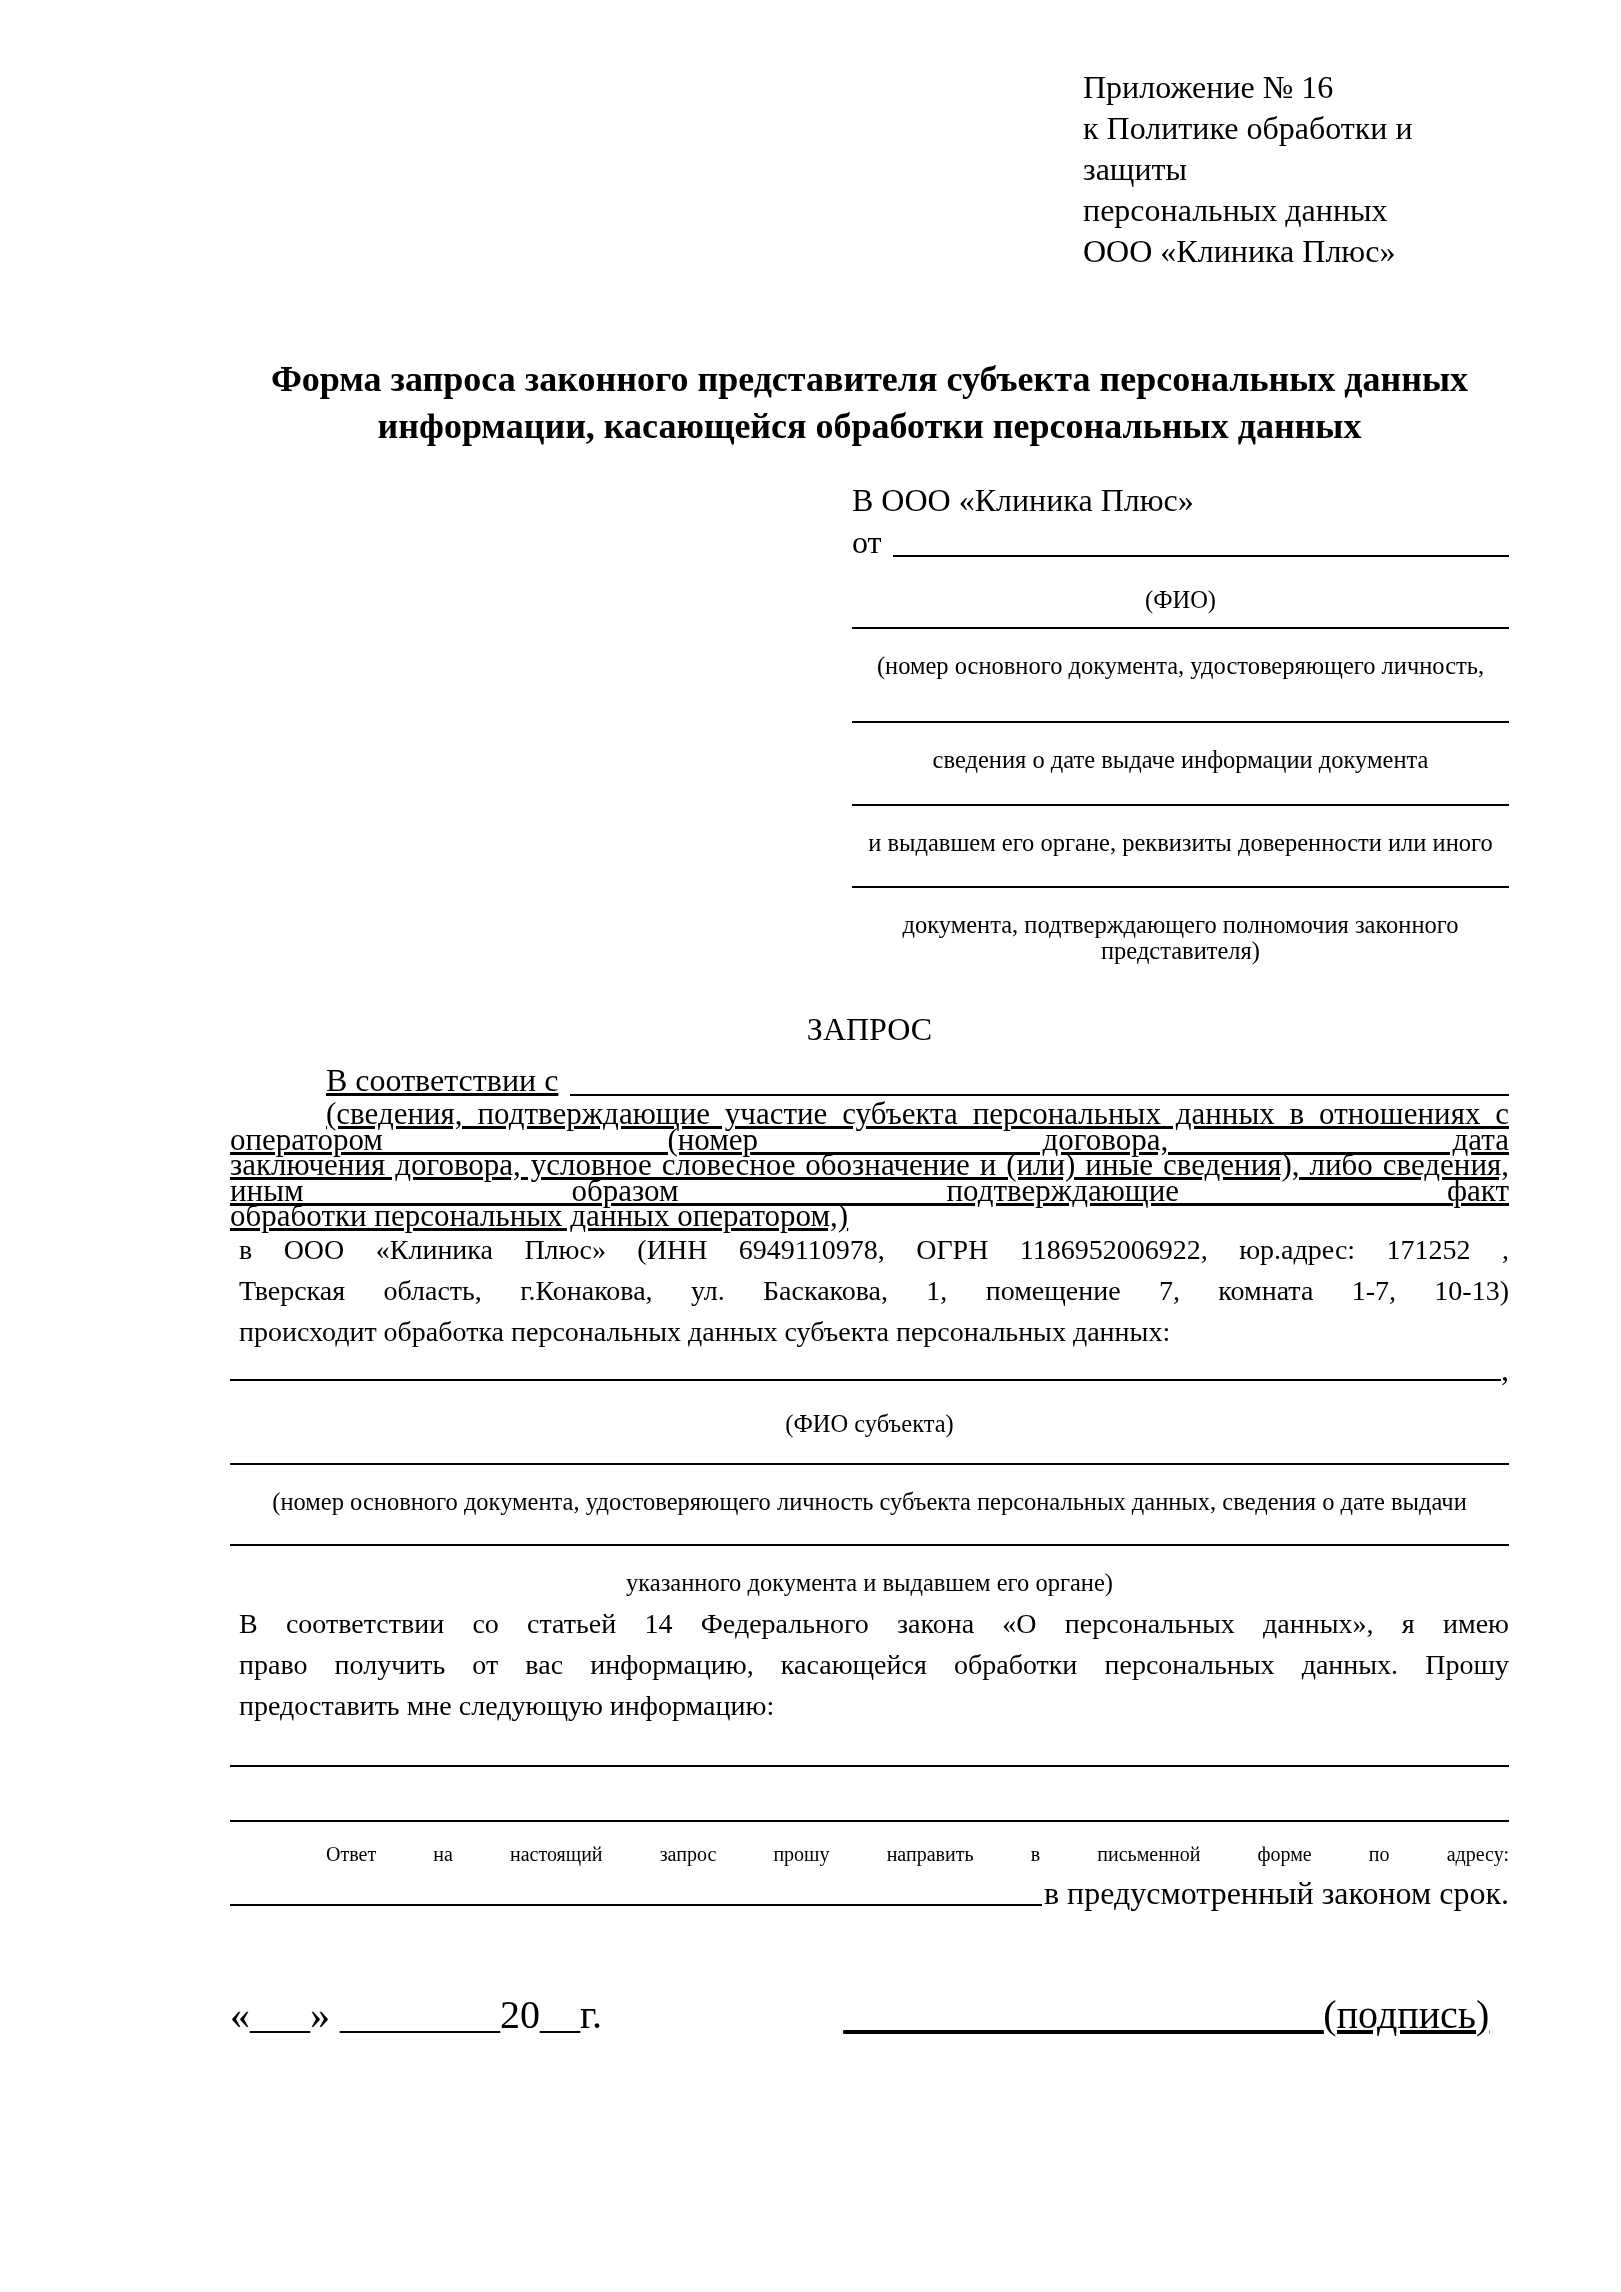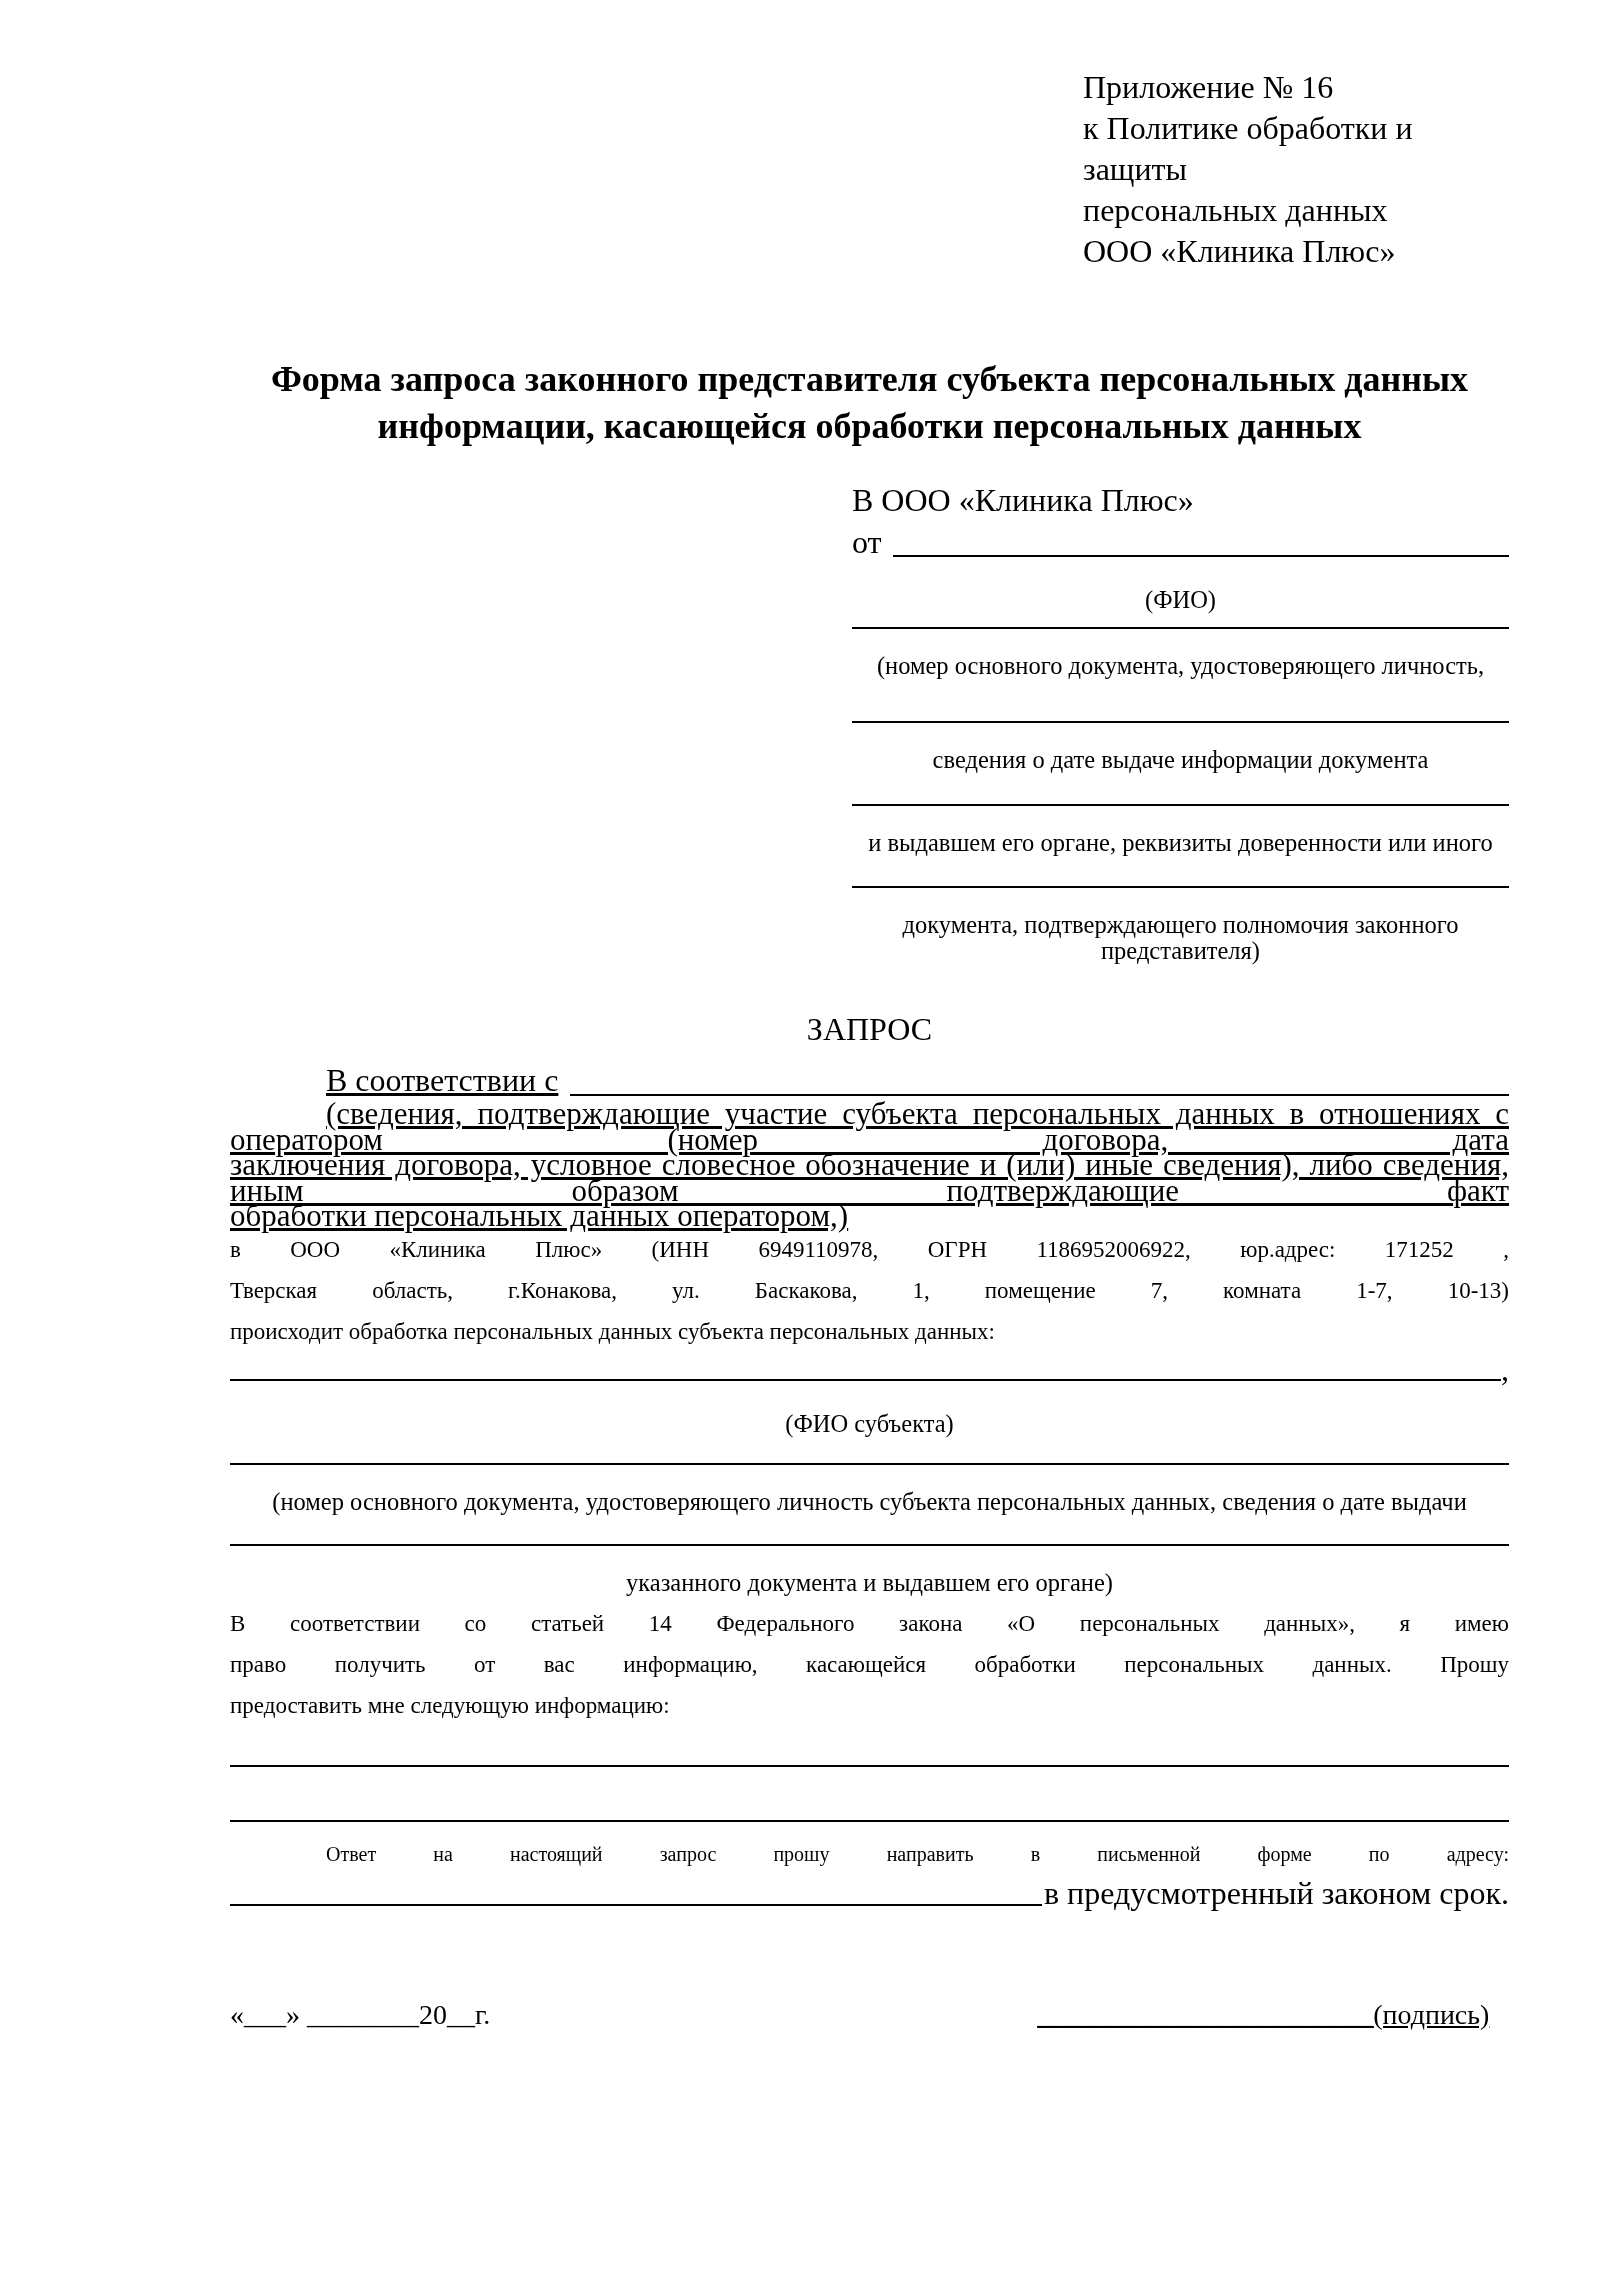--- a/index.html
+++ b/index.html
@@ -50,21 +50,21 @@
   .accordance-row {
     display: flex; align-items: flex-end;
     padding-left: 96px;
     margin-top: 11.8px;
     font-size: 32px; line-height: 41px; text-decoration: underline;
   }
   .fine-line { font-size: 31px; line-height: 25.5px; text-align: justify; text-align-last: justify; text-decoration: underline; }
   .fine-line.first { text-indent: 96px; }
   .fine-line.last { text-align-last: left; }
 
-  .para-line { font-size: 23px; line-height: 41px; text-align: justify; text-align-last: justify; }
+  .para-line { font-size: 28px; line-height: 41px; text-align: justify; text-align-last: justify; margin-left: 9px; }
   .para-line.last { text-align-last: left; }
 
   .comma-row { display: flex; align-items: flex-end; font-size: 32px; line-height: 35px; }
   .subject-rule-1 { margin-top: 25.5px; }
   .subject-rule-2 { margin-top: 29px; }
   .law-para { margin-top: 5.9px; }
 
   .blank-rule-1 { margin-top: 39px; }
   .blank-rule-2 { margin-top: 53px; }
 
@@ -76,21 +76,21 @@
   }
   .answer-second { display: flex; align-items: flex-end; font-size: 32px; line-height: 37px; }
   .answer-second .fill { margin-right: 2px; }
 
   
   .footer-row {
     margin-top: 82px;
     display: flex;
     justify-content: space-between;
     align-items: baseline;
-    font-size: 28px; line-height: 41px;
+    font-size: 40px; line-height: 41px;
   }
   .signature-group { margin-right: 19.6px; white-space: nowrap; text-decoration: underline; }
 </style>
 </head>
 <body>
 
 <div class="page">
 
   <div class="header-note">
     <div>Приложение № 16</div>

